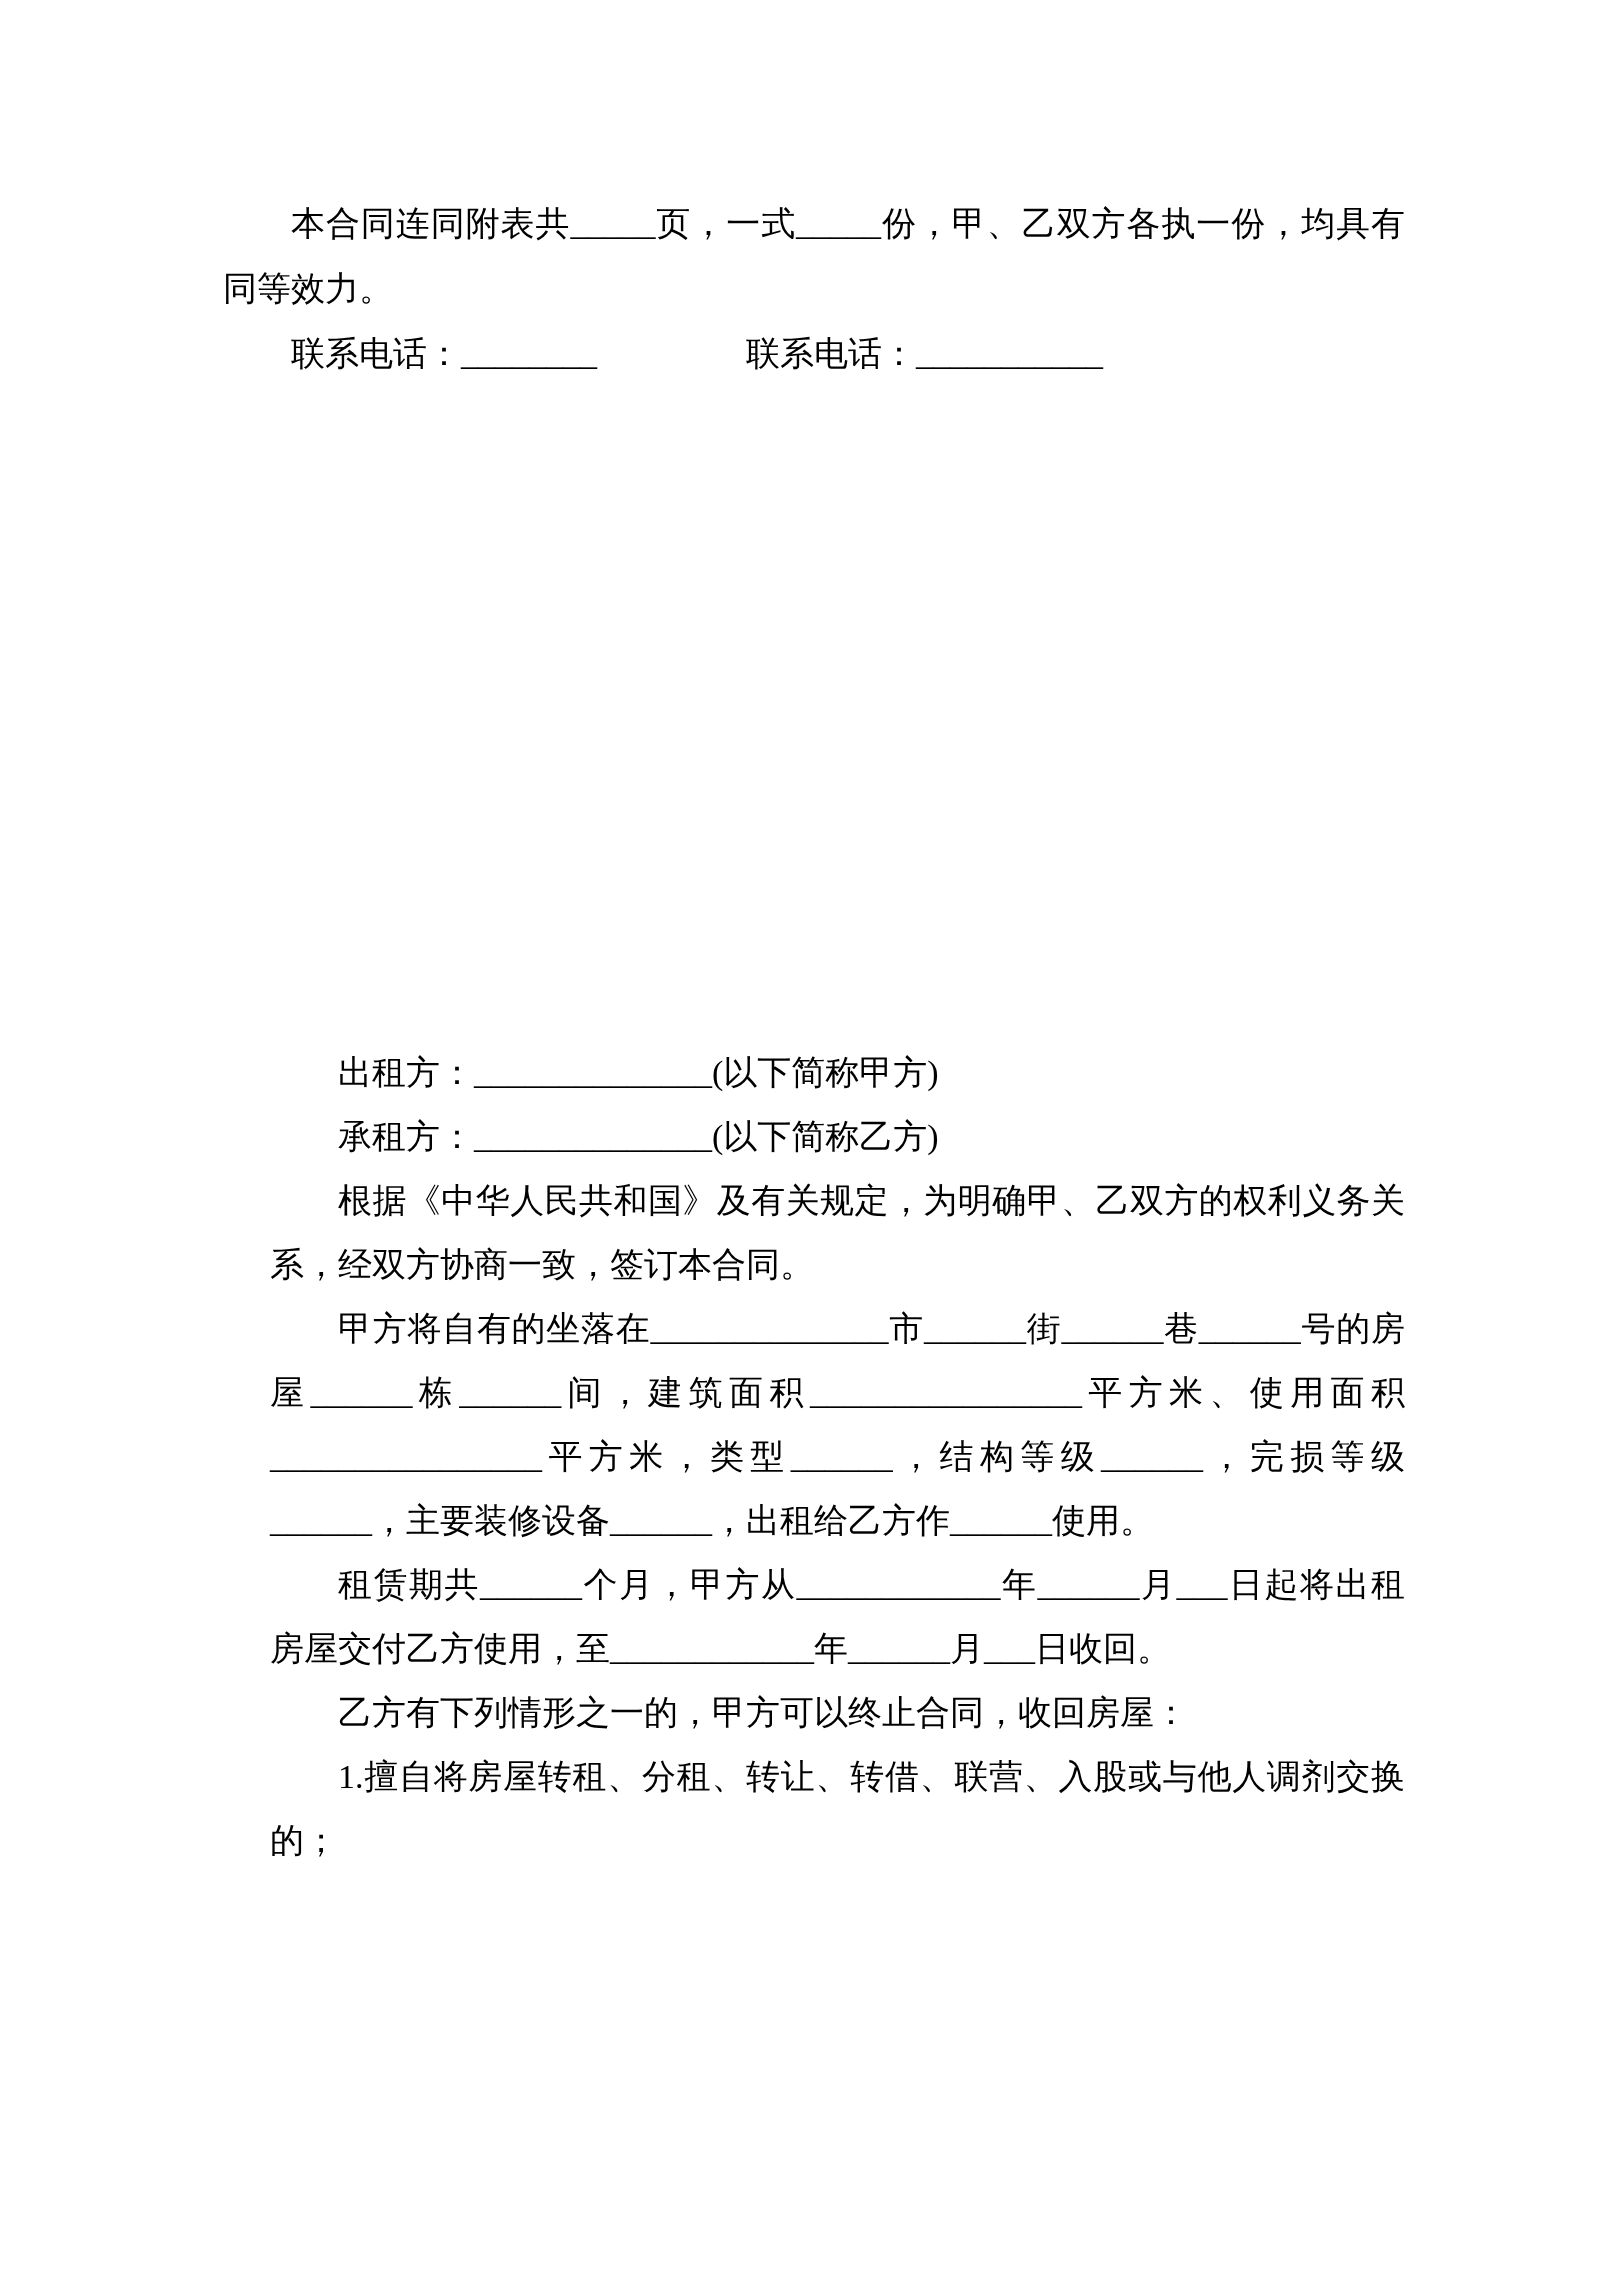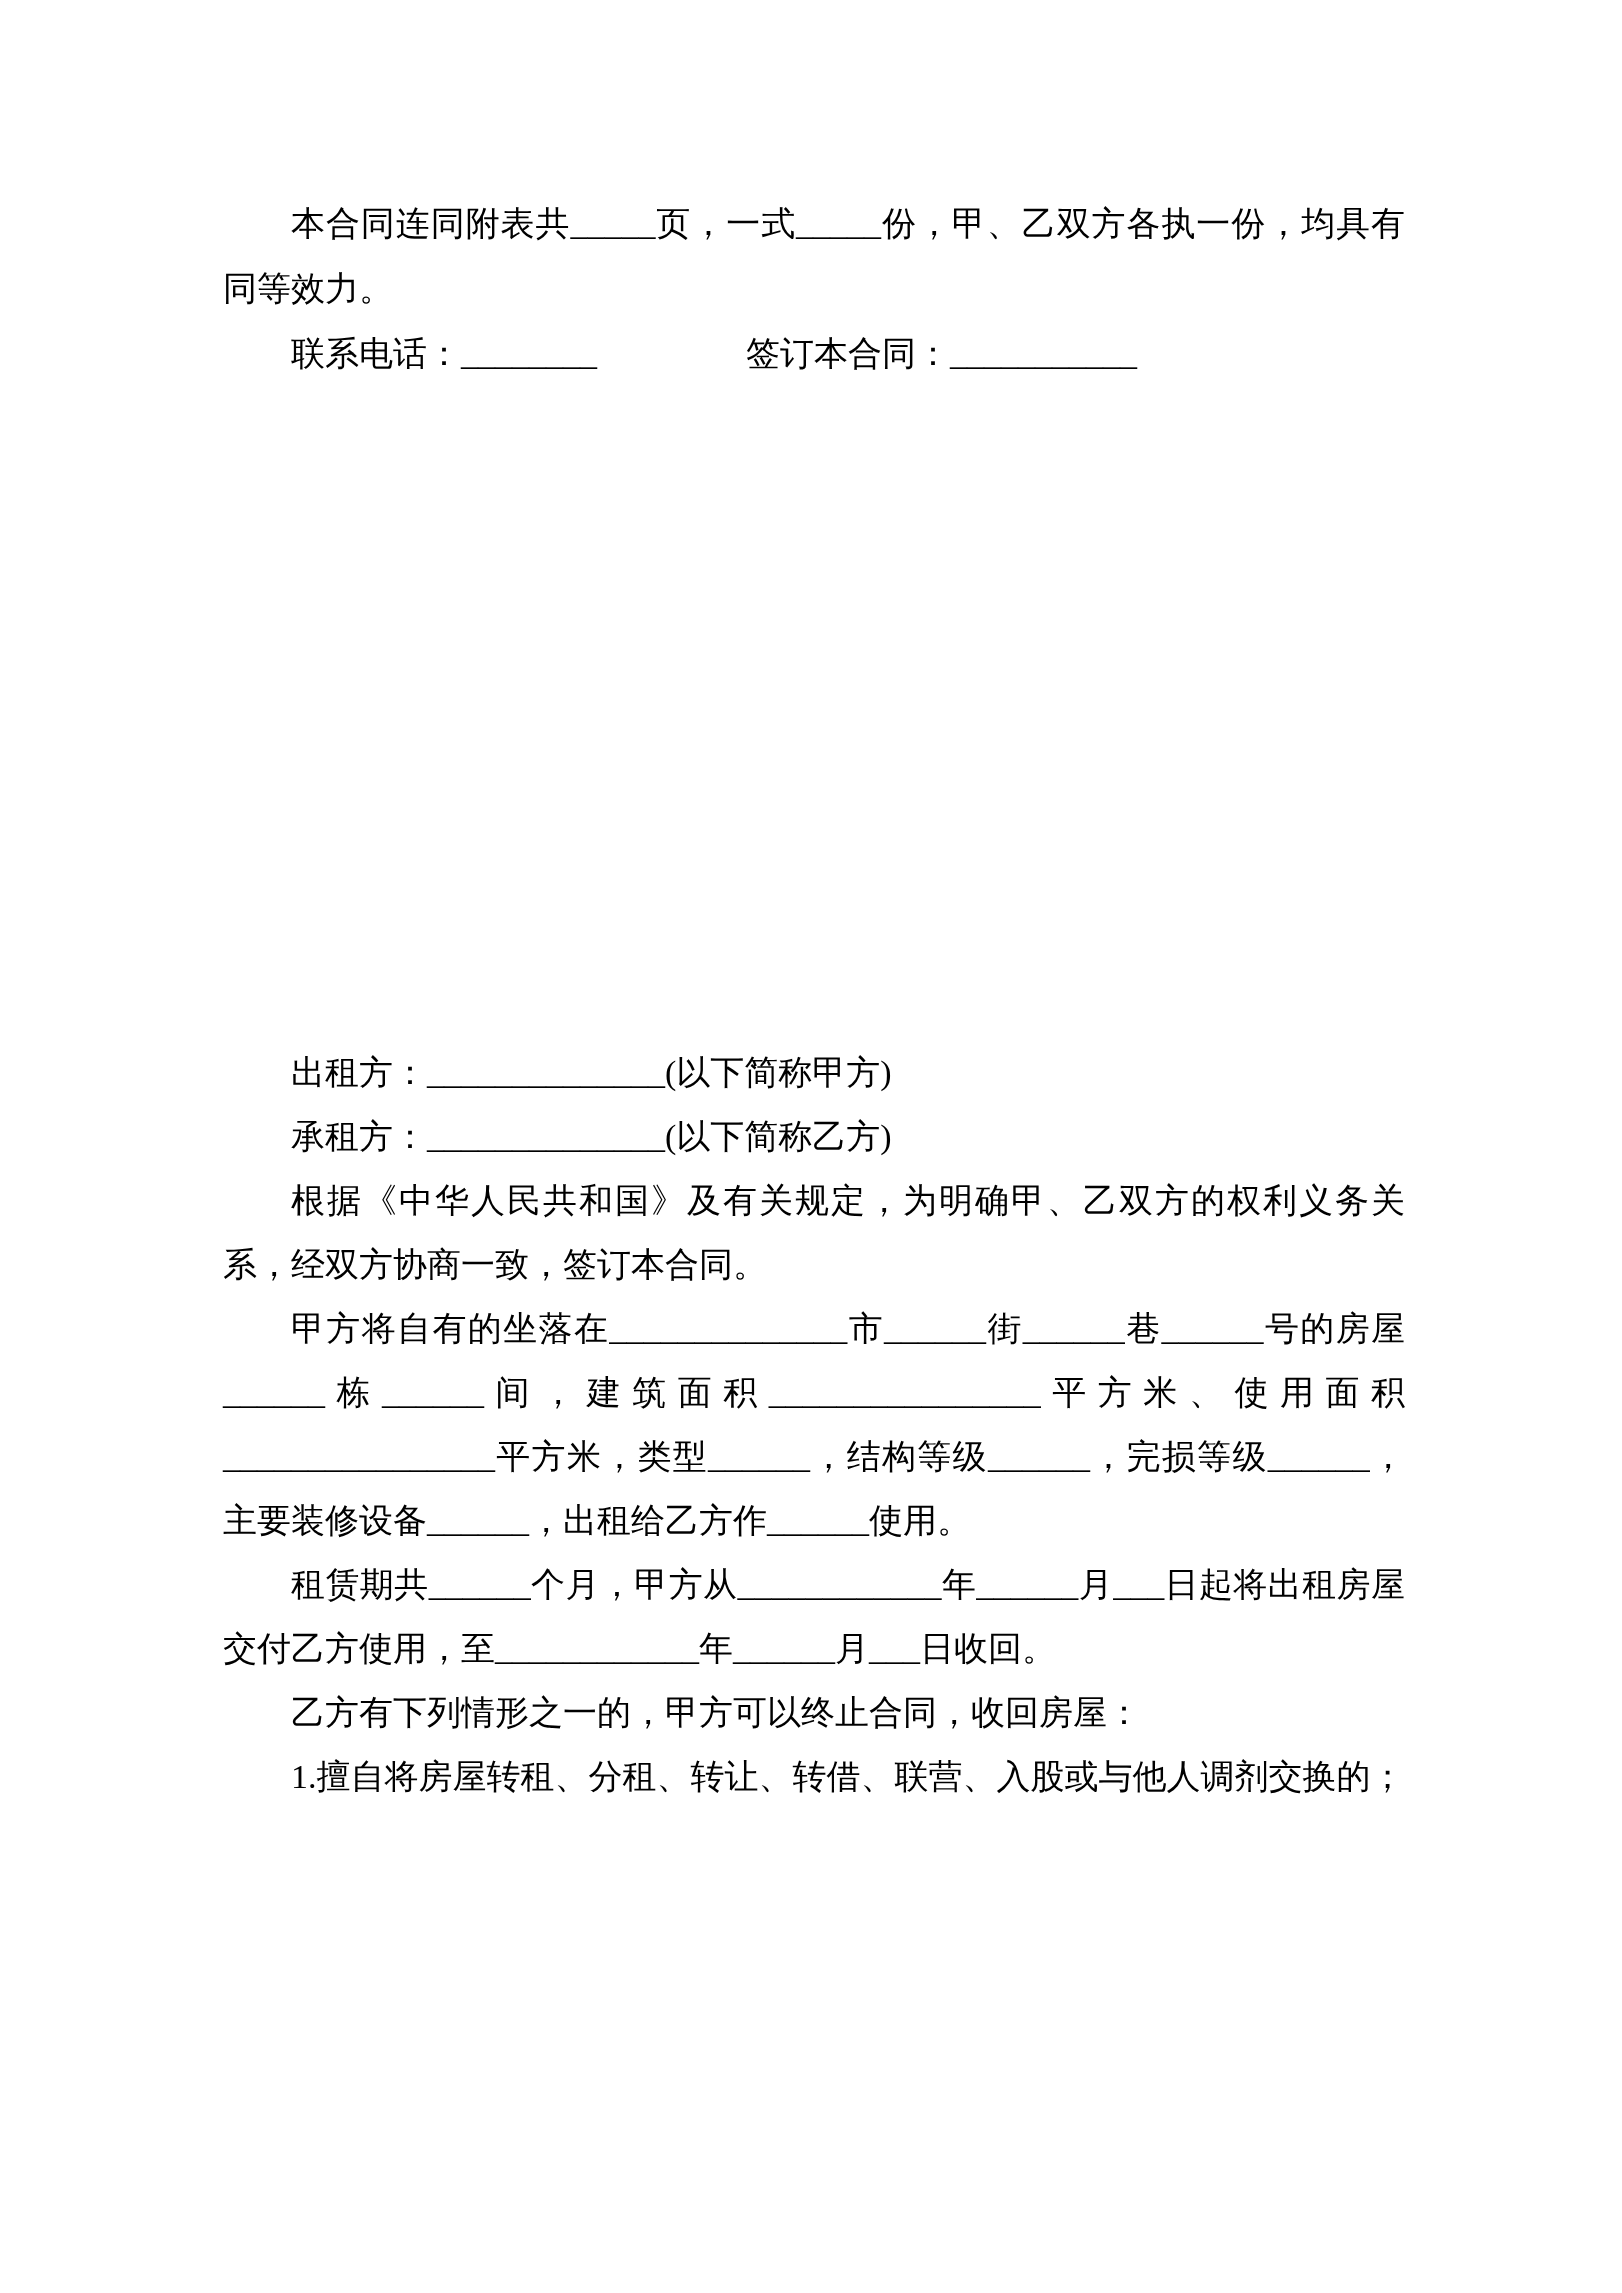--- a/index.html
+++ b/index.html
@@ -46,20 +46,21 @@
     flex: 0 0 455px;
   }
   .two-col-row .cell-right {
     flex: 1 1 auto;
   }
 
   
   .opening-section {
     margin-top: 655px;
     line-height: 64px;
+    margin-left: 47px;
   }
 
   .opening-section p {
     margin: 0;
     text-align: justify;
   }
 
   .opening-section p.indent {
     text-indent: 2em;
   }
@@ -69,21 +70,21 @@
 
 <div class="page">
   <div class="content">
 
     <section class="closing-section">
       <p class="para">本合同连同附表共_____页，一式_____份，甲、乙双方各执一份，均具有同等效力。</p>
 
 
       <div class="two-col-row">
         <span class="cell-left">联系电话：________</span>
-        <span class="cell-right">签订本合同：___________</span>
+        <span class="cell-right">联系电话：___________</span>
       </div>
 
     </section>
 
     <section class="opening-section">
       <p class="indent">出租方：______________(以下简称甲方)</p>
 
       <p class="indent">承租方：______________(以下简称乙方)</p>
 
       <p class="indent">根据《中华人民共和国》及有关规定，为明确甲、乙双方的权利义务关系，经双方协商一致，签订本合同。</p>

